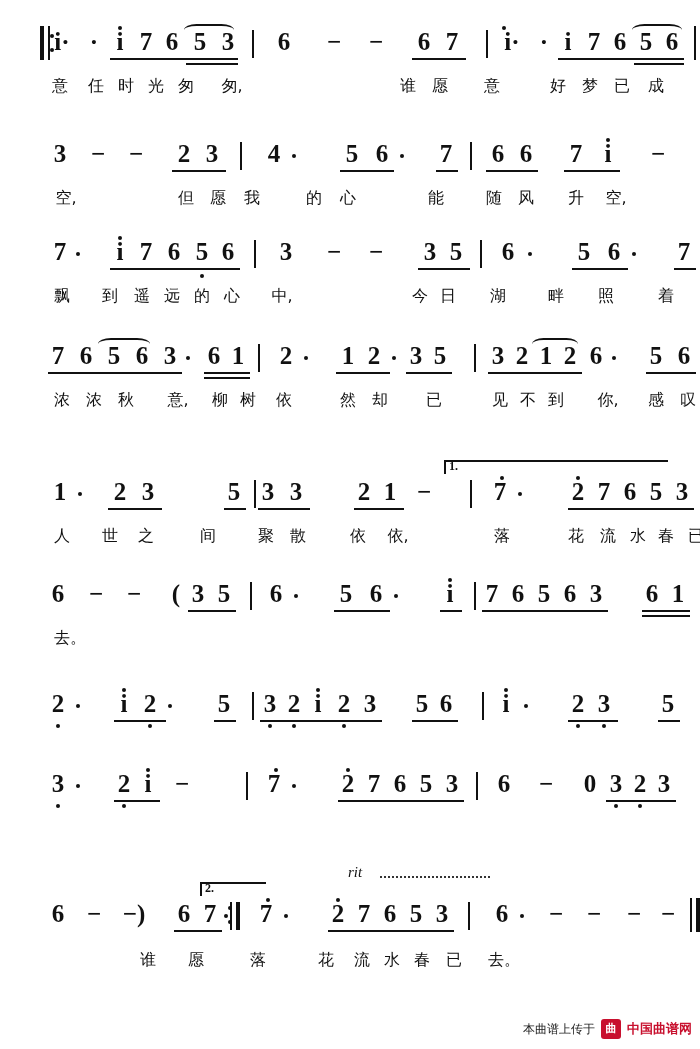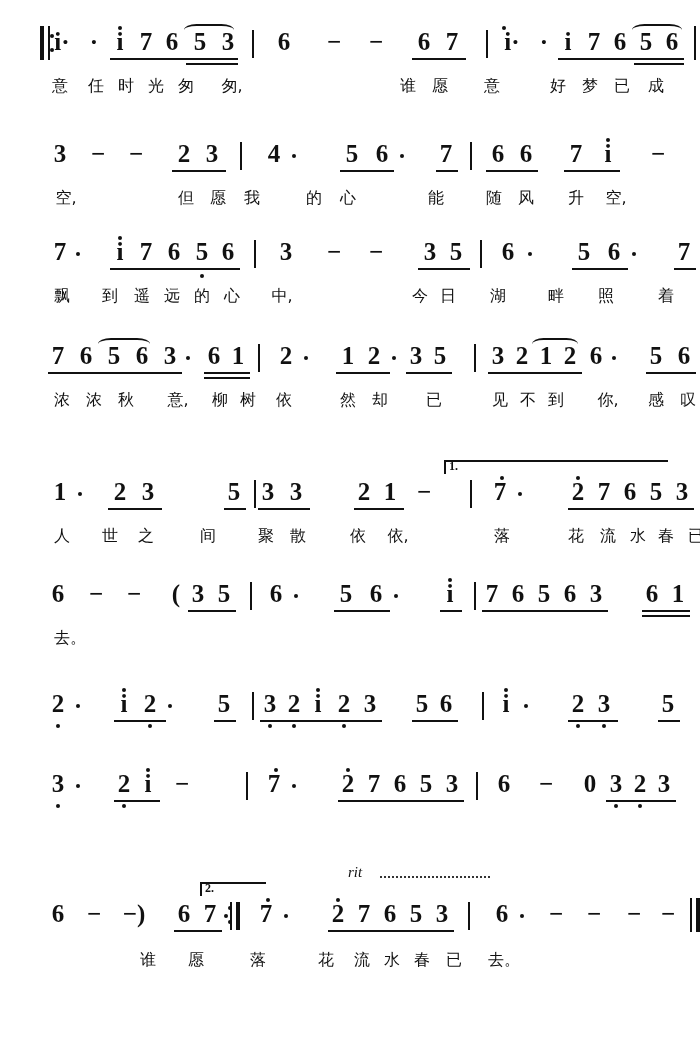--- a/index.html
+++ b/index.html
@@ -568,14 +568,19 @@
       <span class="lyr" style="left:224px;">落</span>
       <span class="lyr" style="left:292px;">花</span>
       <span class="lyr" style="left:328px;">流</span>
       <span class="lyr" style="left:358px;">水</span>
       <span class="lyr" style="left:388px;">春</span>
       <span class="lyr" style="left:420px;">已</span>
       <span class="lyr" style="left:470px;">去。</span>
     </div>
   </div>
 
+  <div class="footer">
+    <span>本曲谱上传于</span>
+    <span class="logo">曲</span>
+    <span class="brand">中国曲谱网</span>
+  </div>
 
 </div>
 
 </body></html>

